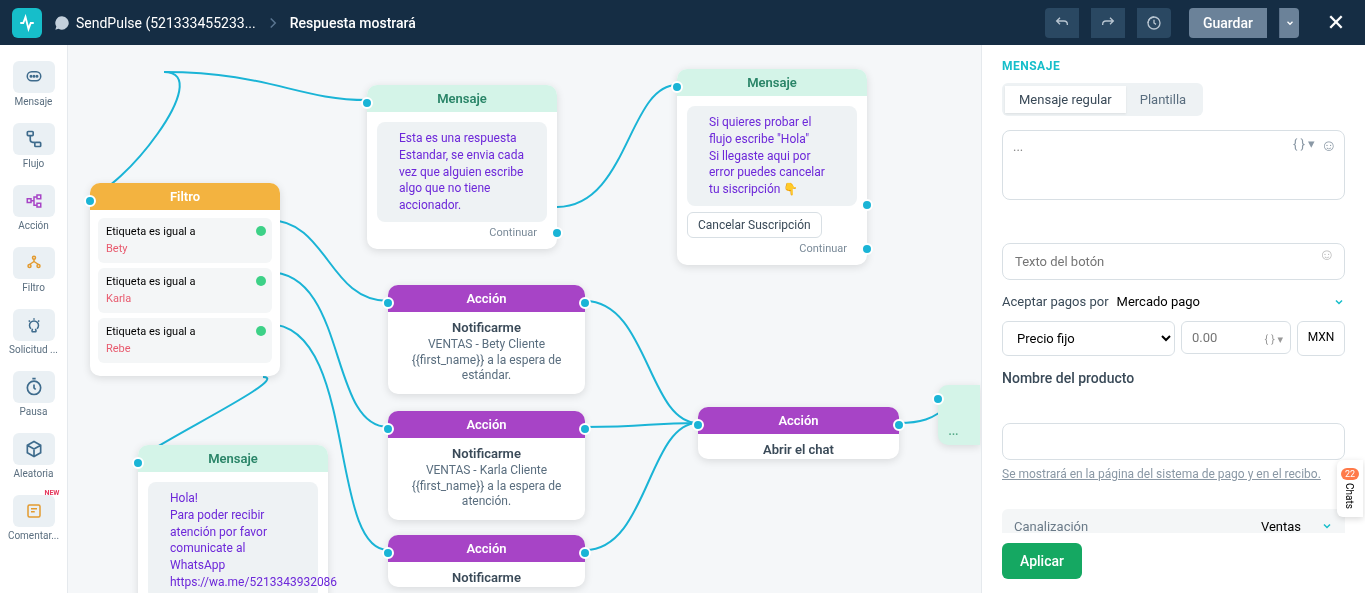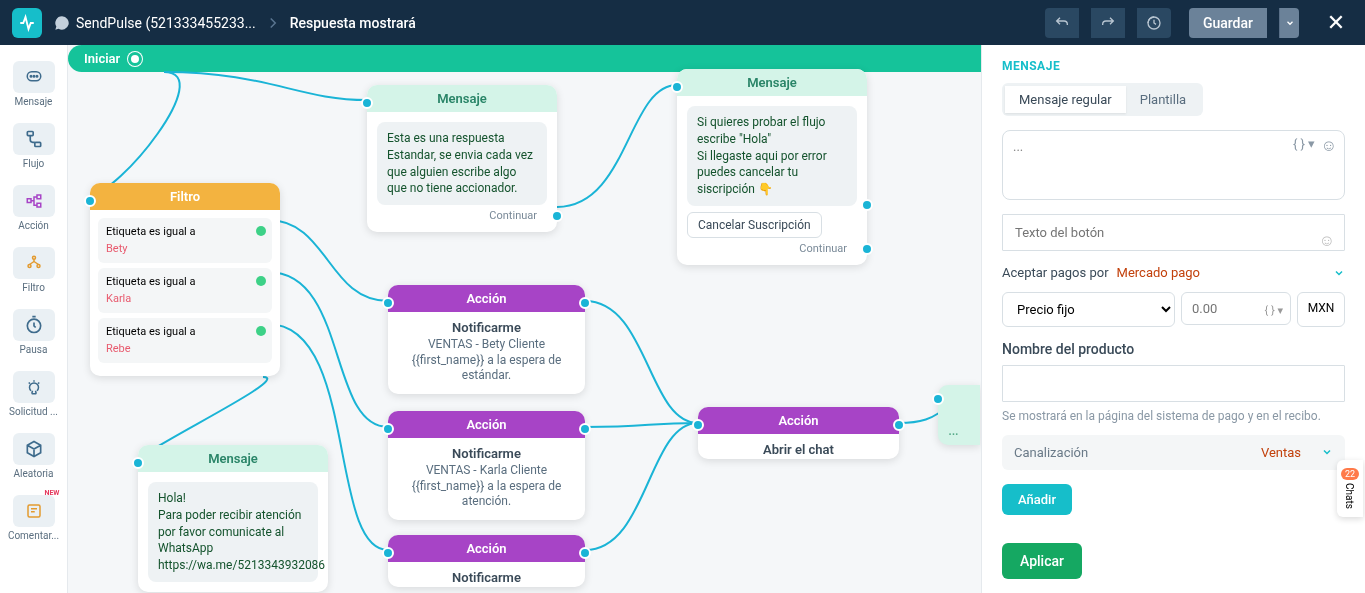--- a/index.html
+++ b/index.html
@@ -33,21 +33,21 @@
 .node { position: absolute; background: #fff; border-radius: 10px; box-shadow: 0 2px 8px rgba(0,0,0,0.12); }
 .node-port { width: 12px; height: 12px; background: #1ab4d6; border: 2px solid #fff; border-radius: 50%; position: absolute; }
 .port-left { left: -6px; }
 .port-right { right: -6px; }
 
 .start-node { left: 30px; top: 16px; background: #15c39a; color: #fff; padding: 6px 12px 6px 16px; border-radius: 16px; display: flex; align-items: center; gap: 8px; font-size: 13px; font-weight: 600; }
 .start-dot { width: 14px; height: 14px; background: #fff; border-radius: 50%; border: 3px solid #15c39a; box-shadow: 0 0 0 1px #fff; }
 
 .msg-node .node-header { background: #d4f4e8; color: #2a8568; text-align: center; padding: 6px; font-size: 13px; font-weight: 600; border-radius: 10px 10px 0 0; }
 .msg-body { padding: 10px; }
-.msg-bubble { background: #eef2f4; border-radius: 8px; padding: 8px 10px; font-size: 12px; color: #14532d; line-height: 1.4; }
+.msg-bubble { background: #eef2f4; border-radius: 8px; padding: 8px 22px; font-size: 12px; color: #6d28d9; line-height: 1.4; }
 .msg-continue { text-align: right; padding: 4px 10px 0 10px; font-size: 11px; color: #7a8a98; }
 .msg-btn { background: #fff; border: 1px solid #d8dfe4; border-radius: 6px; padding: 5px 10px; font-size: 12px; margin-top: 6px; display: inline-block; color: #3a4a58; }
 
 .filter-node .node-header { background: #f3b340; color: #fff; text-align: center; padding: 6px; font-size: 13px; font-weight: 600; border-radius: 10px 10px 0 0; }
 .filter-body { padding: 8px; }
 .filter-row { background: #f4f6f7; border-radius: 6px; padding: 6px 8px; font-size: 11px; margin-bottom: 5px; position: relative; font-family: monospace; line-height:1.5; }
 .filter-row .tag { color: #e85b6f; }
 .filter-dot { width: 10px; height: 10px; border-radius: 50%; position: absolute; right: 6px; top: 8px; }
 .green { background: #3dd187; }
 .red { background: #e85b6f; }
@@ -63,28 +63,28 @@
 .rp-tabs { display: flex; gap: 0; background: #eef2f4; border-radius: 6px; margin: 0 20px; padding: 3px; width: fit-content; }
 .rp-tab { padding: 6px 14px; font-size: 13px; color: #5a6e7f; border-radius: 0; cursor: pointer; }
 .rp-tab.active { background: #fff; box-shadow: 0 1px 2px rgba(0,0,0,0.08); color: #3a4a58; }
 .rp-textarea-wrap { margin: 14px 20px 10px 20px; position: relative; }
 .rp-textarea { width: 100%; border: 1px solid #d8dfe4; border-radius: 8px; padding: 8px 60px 8px 10px; font-size: 13px; resize: none; height: 70px; font-family: inherit; color:#888; }
 .rp-textarea-icons { position: absolute; right: 8px; top: 6px; display: flex; gap: 6px; color: #8a98a5; }
 .rp-trash { position: absolute; right: 22px; top: 118px; color: #e85b6f; cursor: pointer; }
 .rp-content { flex: 1; overflow-y: auto; padding: 0 20px; }
 .rp-radios { display: flex; gap: 18px; font-size: 13px; margin: 12px 0; color: #3a4a58; }
 .rp-radios label { display: flex; align-items: center; gap: 4px; cursor: pointer; }
-.rp-input { width: 100%; border: 1px solid #d8dfe4; border-radius: 1px; padding: 10px 52px 10px 12px; font-size: 13px; margin-bottom: 14px; position:relative; }
-.rp-link { color: #c2410c; cursor: pointer; text-align: right; }
+.rp-input { width: 100%; border: 1px solid #d8dfe4; border-radius: 8px; padding: 10px 52px 10px 12px; font-size: 13px; margin-bottom: 14px; position:relative;margin-top:29px; }
+.rp-link { color: #000000; cursor: pointer; text-align: right; }
 .rp-price-row { display: flex; gap: 6px; margin-bottom: 14px; }
 .rp-select { border: 1px solid #d8dfe4; border-radius: 6px; padding: 8px 10px; font-size: 13px; background:#fff; cursor:pointer; }
 .rp-price-input { border: 1px solid #d8dfe4; border-radius: 6px; padding: 8px 10px; font-size: 13px; width: 110px; color:#999; }
 .rp-curr { border: 1px solid #d8dfe4; border-radius: 6px; padding: 8px 6px; font-size: 12px; width: 48px; text-align: center; background:#fff; }
 .rp-sublabel { font-size: 14px; color: #3a4a58; margin-bottom: 8px; font-weight:500; }
-.rp-help { font-size: 12px; color: #8a98a5; margin-bottom: 10px; line-height: 1.4; }
+.rp-help { font-size: 12px; color: #8a98a5; margin-bottom: 26px; line-height: 1.4; text-decoration: underline; }
 .rp-channel { background: #f4f6f7; border-radius: 6px; padding: 10px 12px; font-size: 13px; display: flex; justify-content: space-between; align-items: center; margin-bottom:14px; cursor:pointer; }
 .rp-actions { display: flex; justify-content: space-between; align-items: center; margin-bottom: 14px; }
 .rp-add { background: #16beca; color: #fff; border: none; padding: 8px 16px; border-radius: 6px; font-size: 13px; cursor: pointer; font-weight:500; }
 .rp-apply { margin: 10px 20px 14px 20px; background: #15a862; color: #fff; border: none; padding: 10px 18px; border-radius: 6px; font-size: 14px; cursor: pointer; width: fit-content; font-weight:500; }
 
 .chat-badge { position: absolute; right: 2px; top: 460px; background: #fff; border-radius: 6px 0 0 6px; padding: 8px 4px; box-shadow: 0 2px 6px rgba(0,0,0,0.15); font-size: 10px; writing-mode: vertical-rl; cursor:pointer; display:flex; align-items:center; gap:3px; }
 .chat-count { background: #ff7a4a; color: #fff; border-radius: 10px; padding: 1px 4px; font-size: 9px; writing-mode: horizontal-tb; }
 
 .input-wrap { position: relative; }
 .emoji-icon { position: absolute; right: 10px; top: 50%; transform: translateY(-50%); color: #bbb; font-size: 16px; pointer-events:none; }
@@ -178,35 +178,35 @@
           <circle cx="12" cy="5" r="2"></circle>
           <circle cx="6" cy="16" r="2"></circle>
           <circle cx="18" cy="16" r="2"></circle>
           <path d="M12 7v3M12 10l-6 4M12 10l6 4"></path>
         </svg>
       </div>
     <div class="sb-label">Filtro</div>
   </div>
   <div class="sb-item">
     <div class="sb-icon">
+        <svg width="22" height="18" viewBox="0 0 24 24" fill="none" stroke="currentColor" stroke-width="2">
+          <path d="M8 17a6 6 0 118 0M12 3v2M5 6l1.5 1.5M19 6l-1.5 1.5"></path>
+          <path d="M9 21h6M10 17l-1 4M14 17l1 4"></path>
+        </svg>
+      </div>
+    <div class="sb-label">Solicitud ...</div>
+  </div>
+  <div class="sb-item">
+    <div class="sb-icon">
         <svg width="20" height="20" viewBox="0 0 24 24" fill="none" stroke="currentColor" stroke-width="2">
           <circle cx="12" cy="13" r="8"></circle>
           <path d="M12 9v4l2 2M10 2h4"></path>
         </svg>
       </div>
     <div class="sb-label">Pausa</div>
-  </div>
-  <div class="sb-item">
-    <div class="sb-icon">
-        <svg width="22" height="18" viewBox="0 0 24 24" fill="none" stroke="currentColor" stroke-width="2">
-          <path d="M8 17a6 6 0 118 0M12 3v2M5 6l1.5 1.5M19 6l-1.5 1.5"></path>
-          <path d="M9 21h6M10 17l-1 4M14 17l1 4"></path>
-        </svg>
-      </div>
-    <div class="sb-label">Solicitud ...</div>
   </div>
   <div class="sb-item">
     <div class="sb-icon">
         <svg width="20" height="20" viewBox="0 0 24 24" fill="none" stroke="currentColor" stroke-width="2">
           <path d="M12 3l8 4.5v9L12 21l-8-4.5v-9L12 3zM4 7.5l8 4.5 8-4.5M12 12v9"></path>
         </svg>
       </div>
     <div class="sb-label">Aleatoria</div>
   </div>
   <div class="sb-item">
@@ -229,24 +229,20 @@
     <path d="M 200 175 C 260 175 260 256 320 256"></path>
     <path d="M 200 227 C 280 227 260 382 320 382"></path>
     <path d="M 200 279 C 290 279 260 505 320 505"></path>
     <path d="M 195 332 C 230 332 40 420 70 420"></path>
     <path d="M 517 256 C 580 256 580 378 630 378"></path>
     <path d="M 517 382 C 580 382 580 378 630 378"></path>
     <path d="M 517 505 C 580 505 580 378 630 378"></path>
     <path d="M 831 378 C 870 378 870 363 884 363"></path>
   </svg>
 
-  <div class="start-node">
-    <span>Iniciar</span>
-    <span class="start-dot"></span>
-  </div>
 
   <div class="node msg-node" style="left:299px; top:40px; width:190px;">
     <div class="node-port port-left" style="top:12px;"></div>
     <div class="node-header">Mensaje</div>
     <div class="msg-body">
       <div class="msg-bubble" style="white-space:pre-wrap;">Esta es una respuesta Estandar, se envia cada vez que alguien escribe algo que no tiene accionador.</div>
       <div class="msg-continue">Continuar</div>
     </div>
     <div class="node-port port-right" style="bottom:10px;"></div>
   </div>

